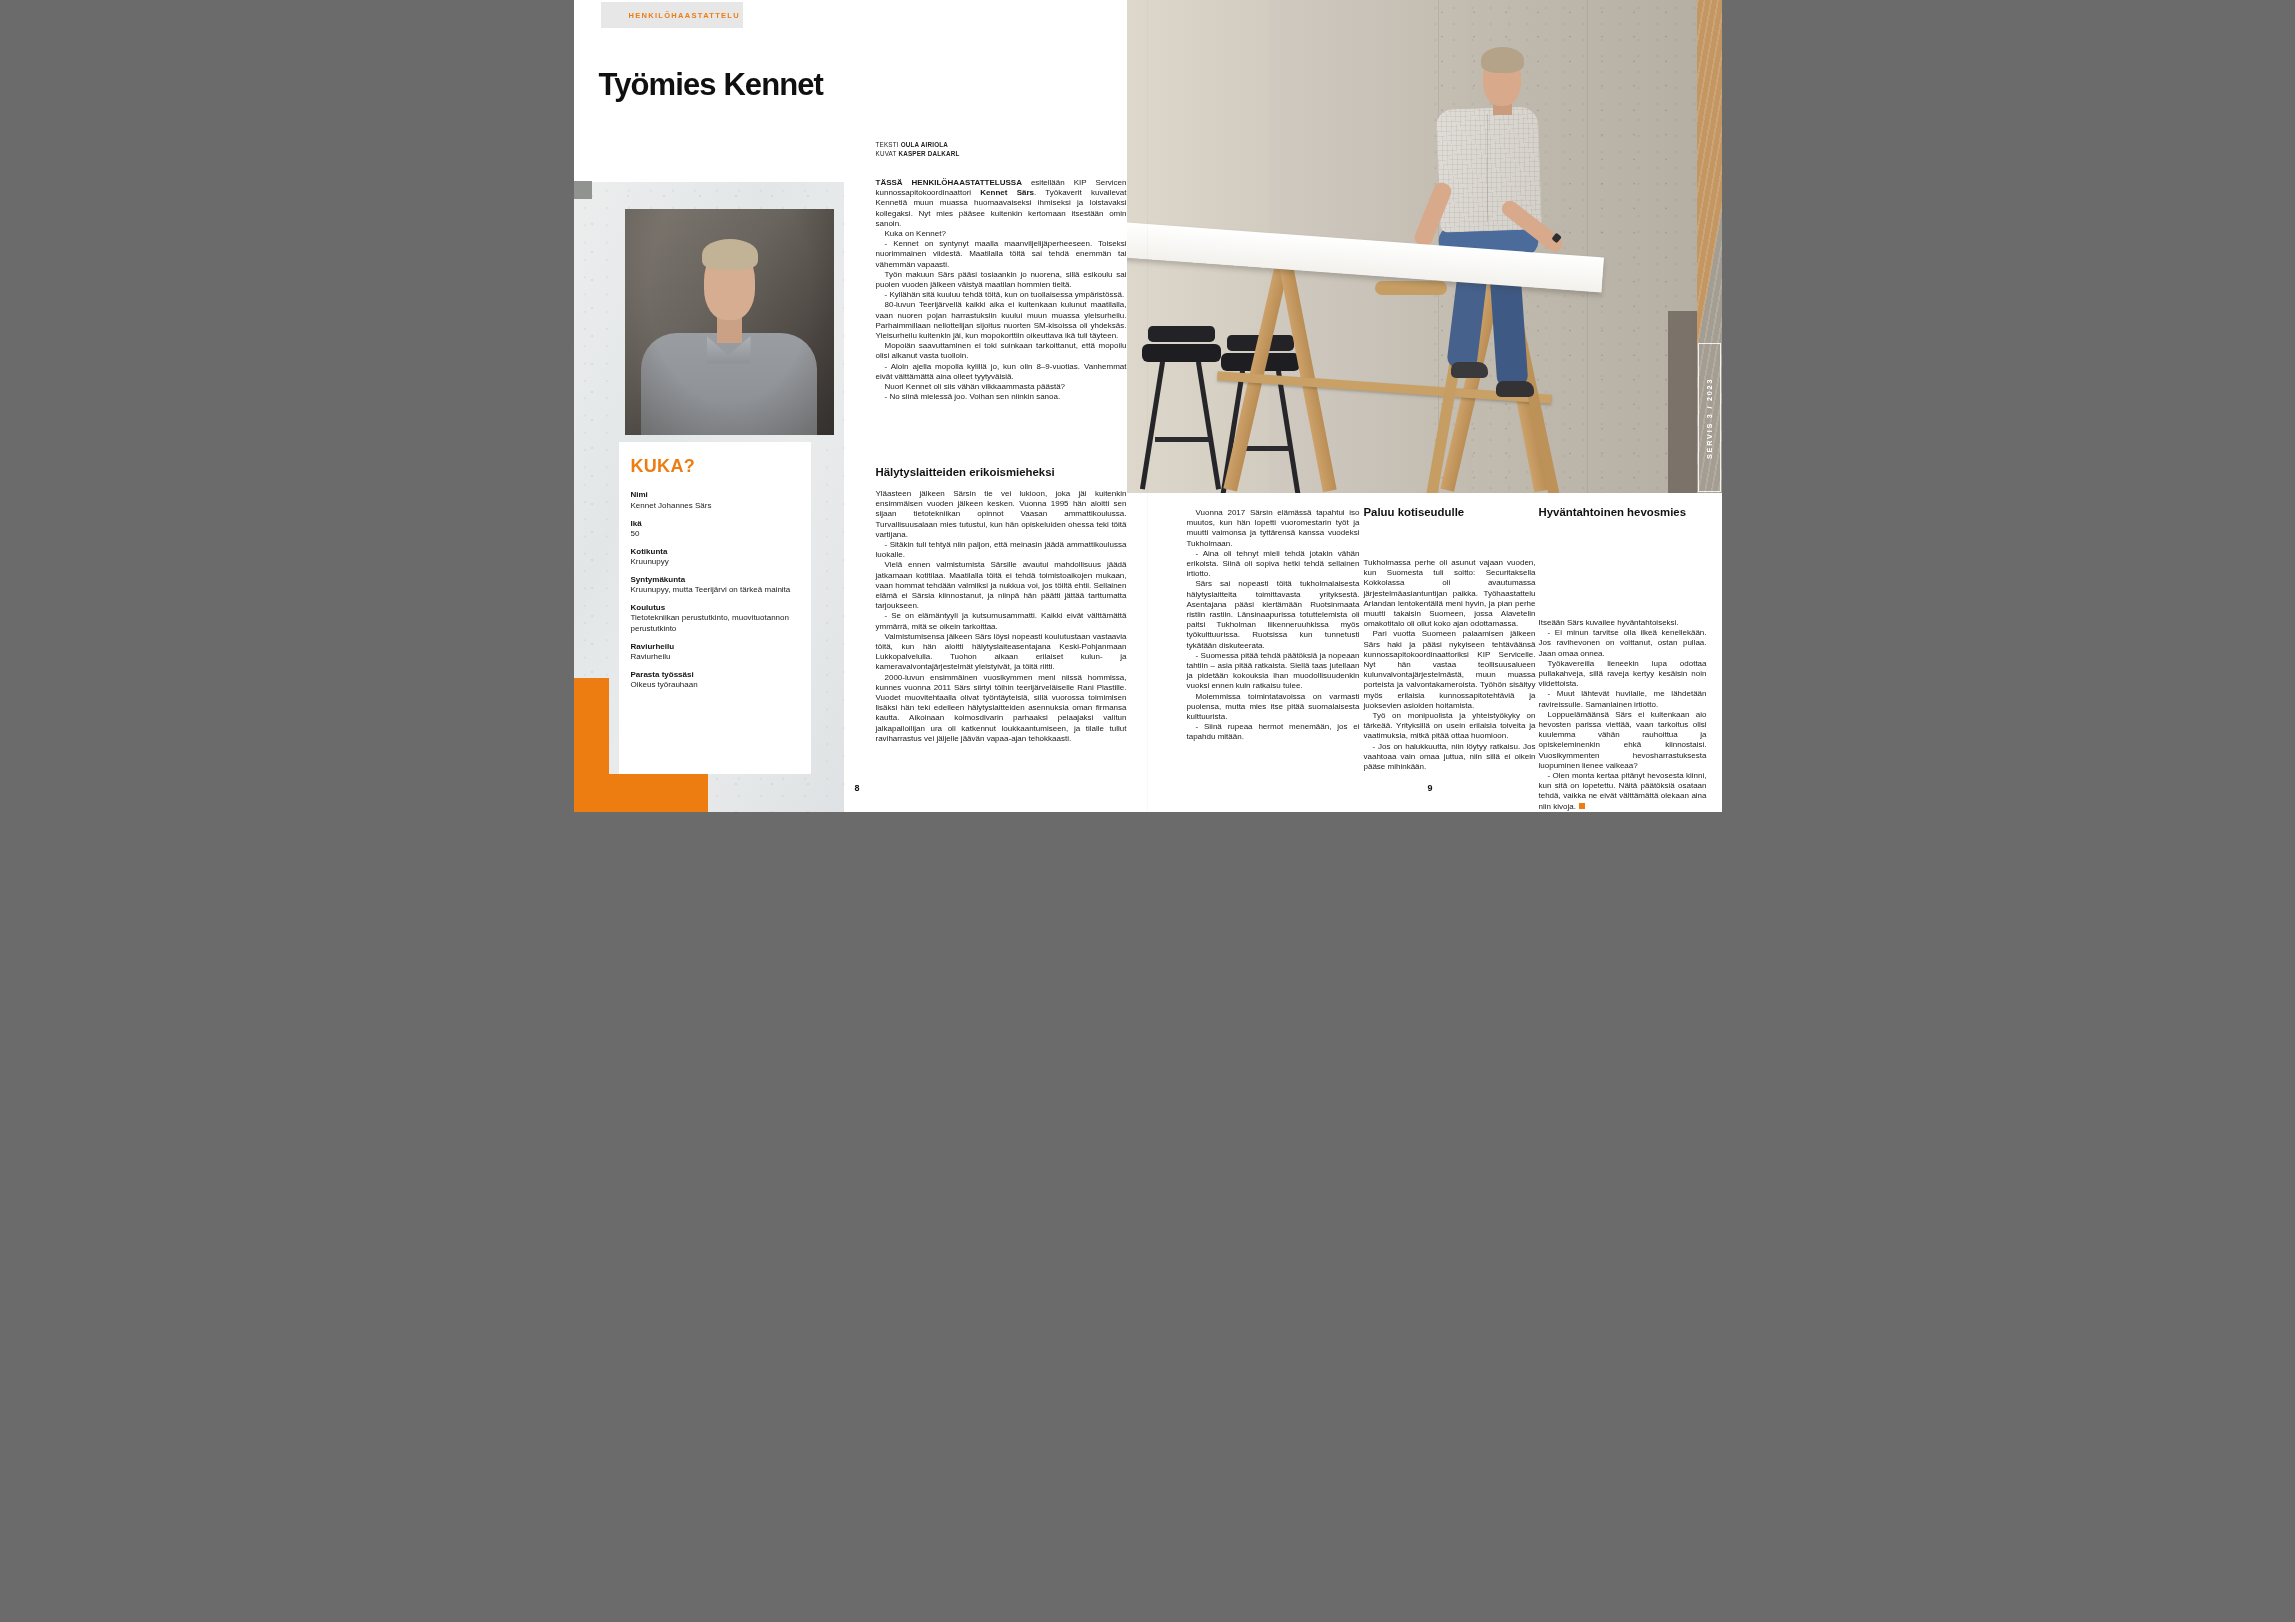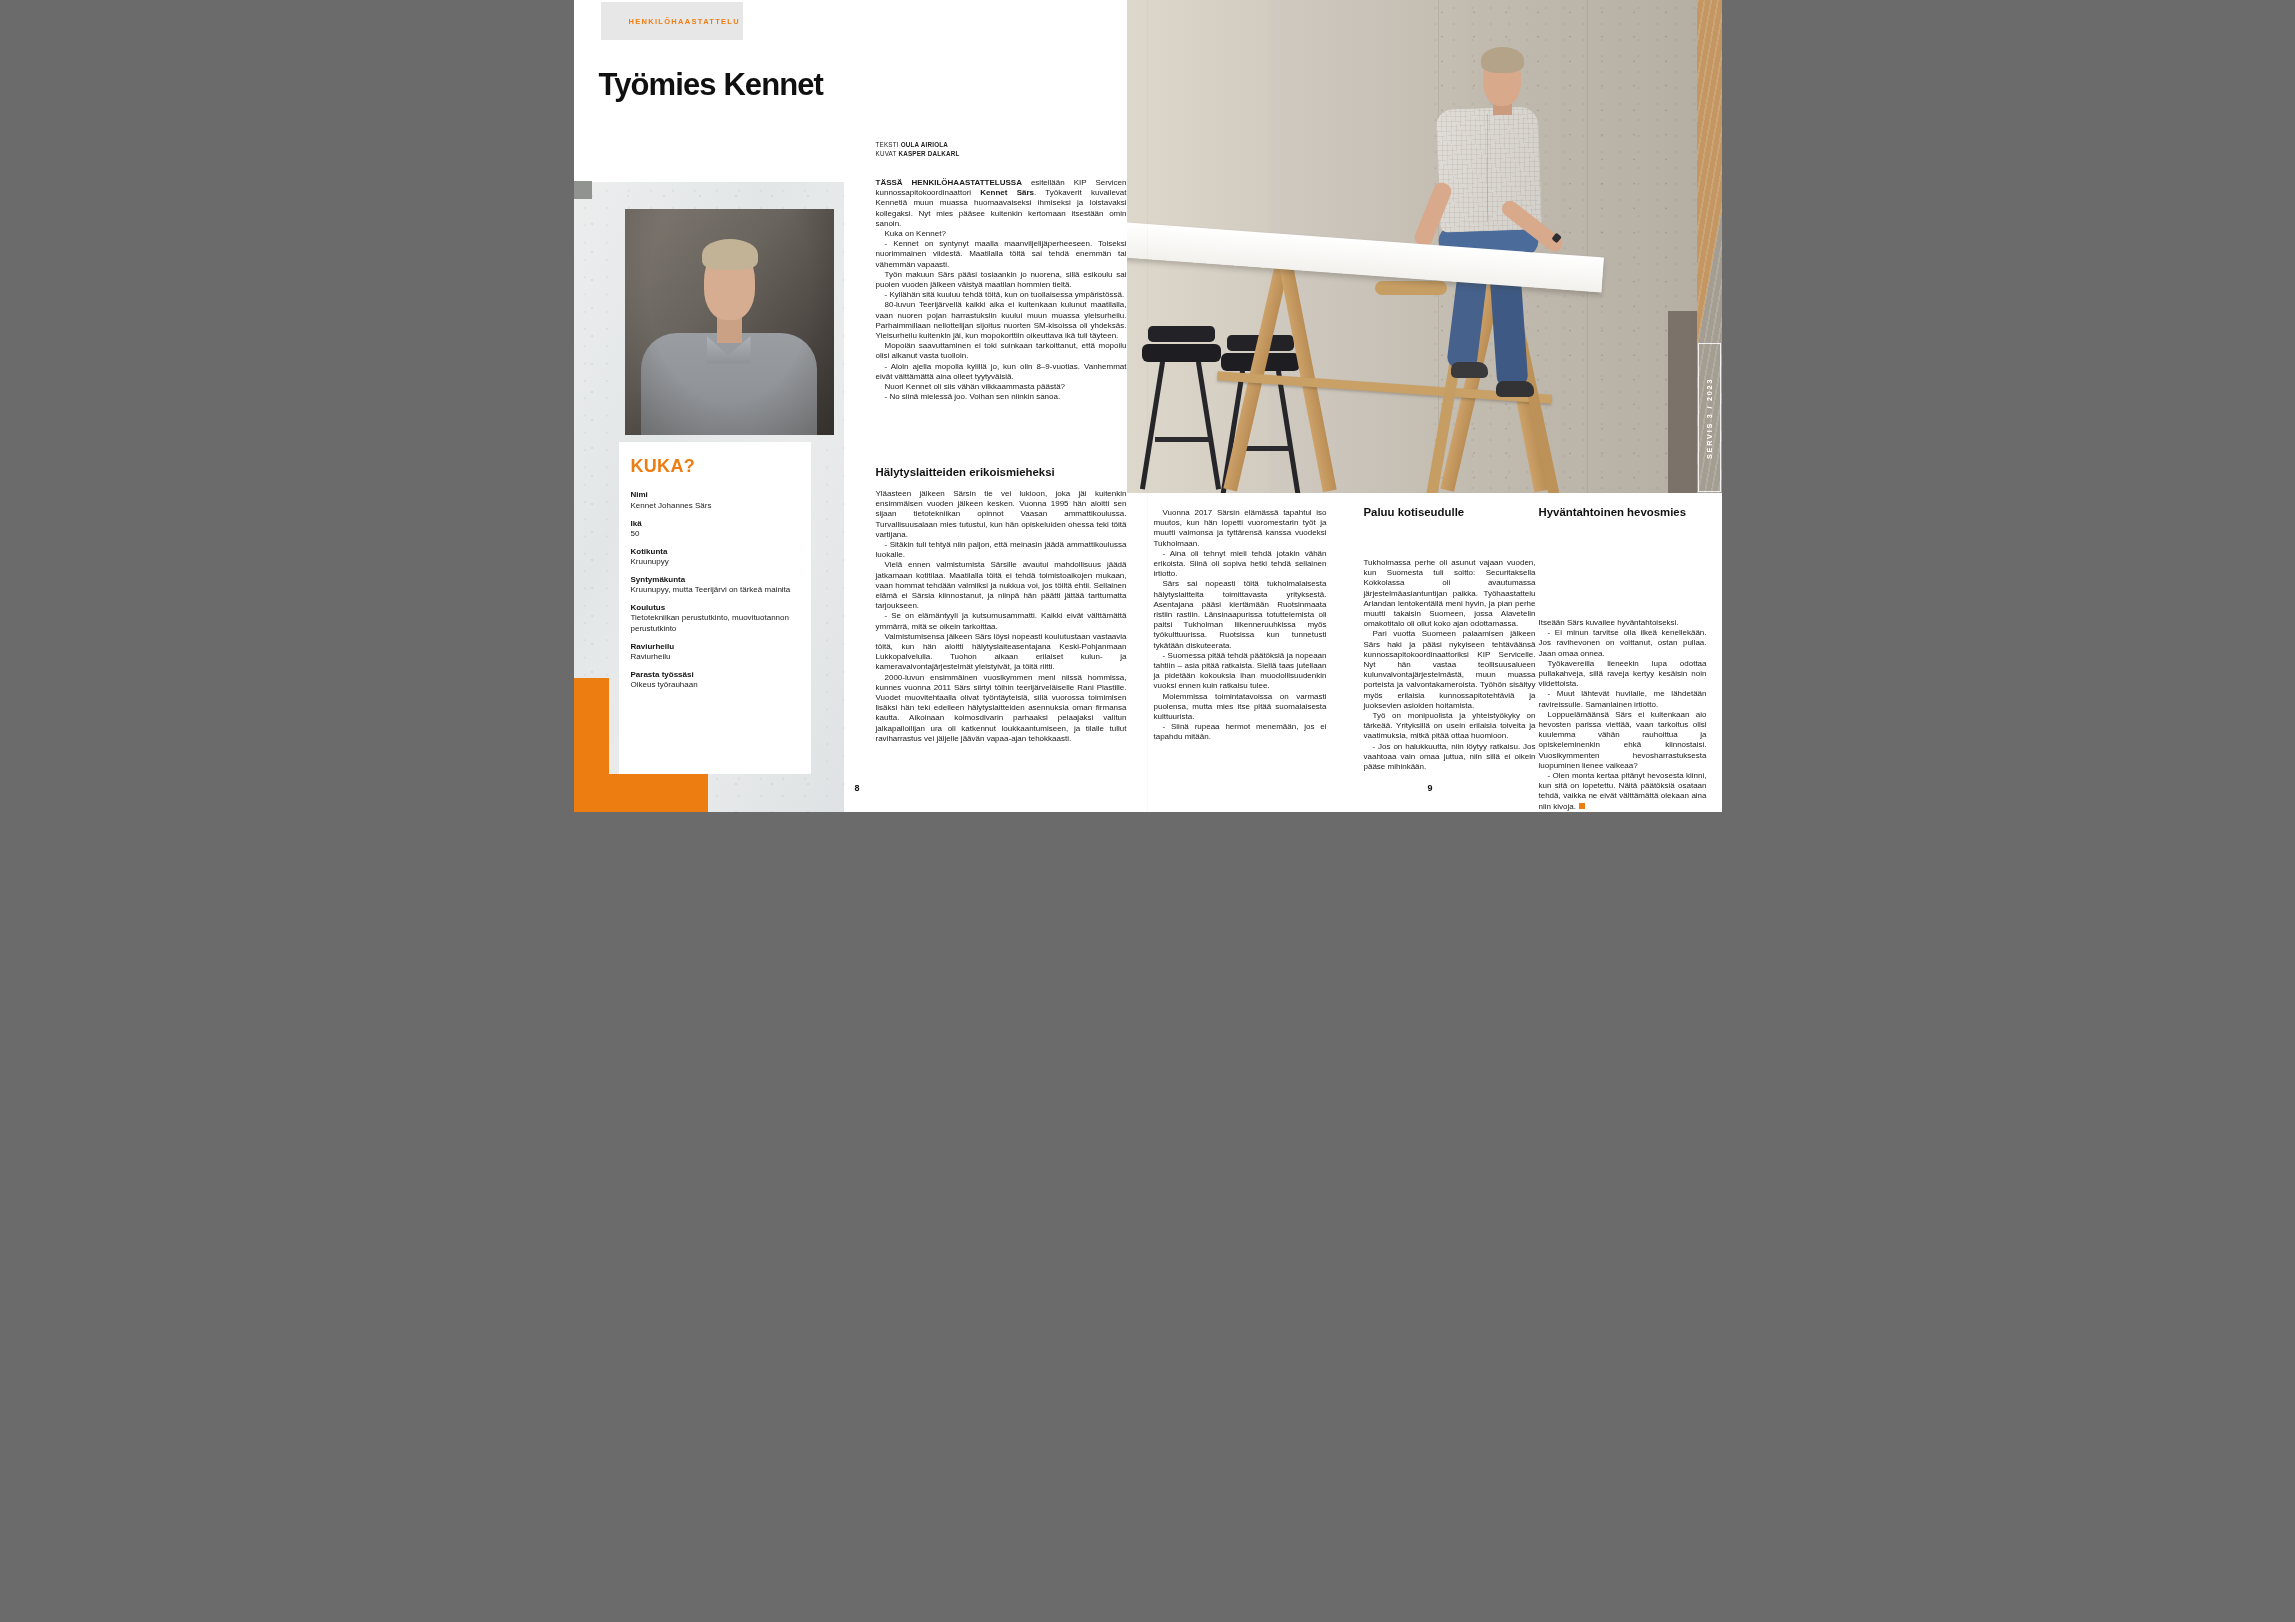--- a/index.html
+++ b/index.html
@@ -18,37 +18,37 @@
       radial-gradient(rgba(150,158,162,.25) 0.6px, transparent 1px),
       radial-gradient(rgba(120,128,132,.18) 0.7px, transparent 1.2px),
       linear-gradient(115deg, #eceeee 0%, #e3e6e7 35%, #eaecec 60%, #dfe2e4 100%);
     background-size: 22px 17.3px, 36px 28px, 100% 100%;
   }
   .texture-main { left:0; top:182px; width:270px; height:630px; }
   .dark-square { left:0; top:181px; width:18px; height:18px; background:#90938f; }
   .orange-vbar { left:0; top:678px; width:35px; height:133px; background:var(--accent); }
   .orange-hband{ left:0; top:774px; width:134px; height:38px; background:var(--accent); }
 
-  .tag-box { left:27px; top:2.4px; width:142px; height:38px; background:#e7e7e7; display:flex; align-items:center; }
+  .tag-box { left:27px; top:2.4px; width:142px; height:26px; background:#e7e7e7; display:flex; align-items:center; }
   .tag-box span { padding-left:28px; font-size:7.5px; font-weight:800; letter-spacing:1.3px; color:var(--accent); }
 
   .headline { left:25px; top:69px; font-size:31px; line-height:1; font-weight:800; letter-spacing:-0.9px; color:#101010; margin:0; }
 
   .credits { left:302px; top:141px; font-size:6.3px; letter-spacing:0.2px; color:#222; }
   .credits div { margin-bottom:2.4px; }
   .credits b { font-weight:800; }
 
   
   .col { line-height:10.2px; font-size:8px; text-align:justify; }
   .col p { margin:0; text-indent:9px; }
   .col p:first-of-type { text-indent:0; }
   .col.indent-all p:first-of-type { text-indent:9px; }
   .col1 { left:302px; top:178px; width:251px; }
   .col2 { left:302px; top:489px; width:251px; }
-  .col3 { left:580px; top:508px; width:173px; }
+  .col3 { left:613px; top:508px; width:173px; }
   .col4 { left:790px; top:558px; width:172px; }
   .col5 { left:965px; top:584px; width:168px;margin-top:34px; }
   .lead b { font-weight:800; }
   .subhead { margin:0; font-size:11.4px; font-weight:800; color:#111; }
   .subhead1 { left:302px; top:466px;text-align:right; }
   .h-col4 { left:790px; top:506px; }
   .h-col5 { left:965px; top:506px; }
   .col5 p:last-of-type::after {
     content:""; display:inline-block; width:6px; height:6px;
     background:var(--accent); margin-left:3.6px; vertical-align:-0.6px;

